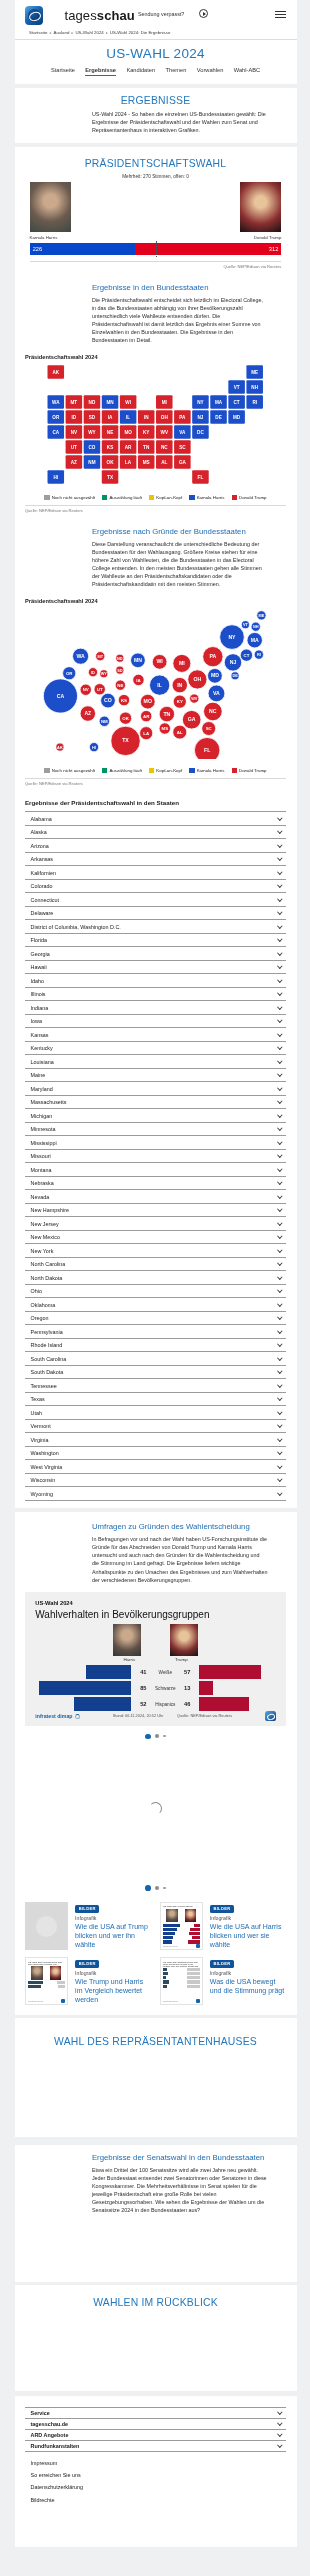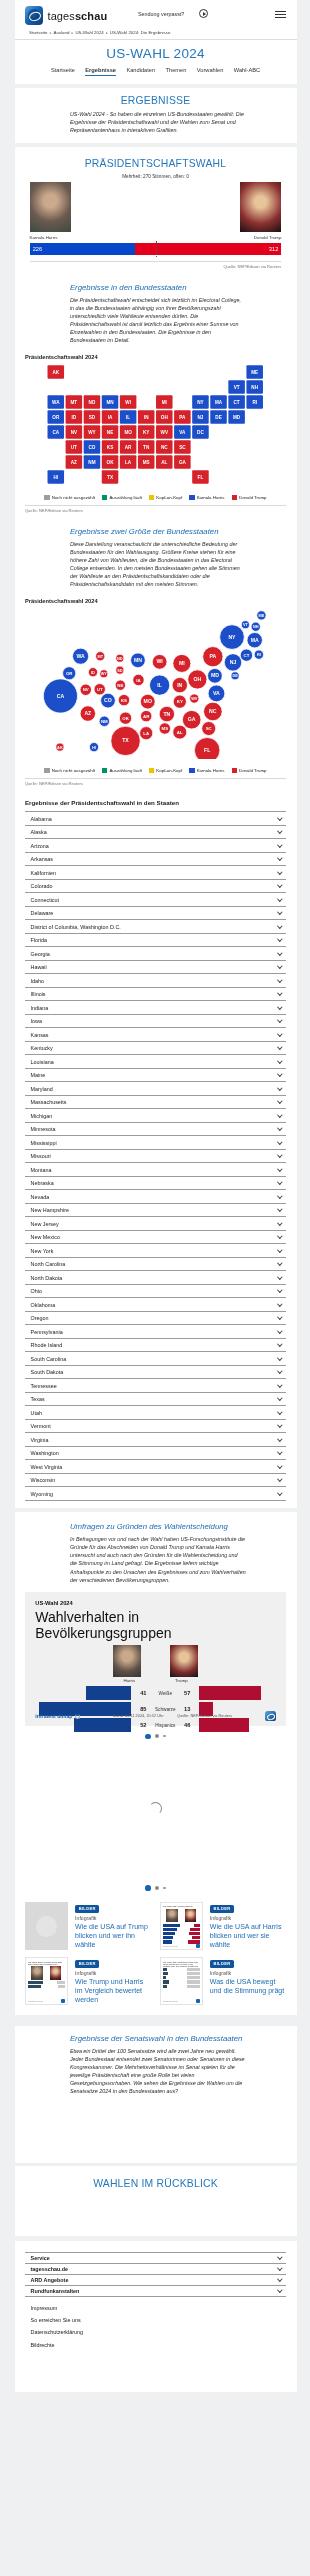--- a/index.html
+++ b/index.html
@@ -12,42 +12,42 @@
   
   .hdr { padding:5.2px 10.4px 0 10.4px; }
   .hdr-top { display:flex; align-items:center; height:21px; position:relative; }
   .ts-logo { width:18.6px; height:18.6px; border-radius:4.1px;
     background:linear-gradient(135deg,#57a8e4 0%,#1766b4 45%,#083d7a 100%);
     position:relative; flex:0 0 auto; }
   .ts-logo::before { content:""; position:absolute; left:3.1px; top:3.1px; width:12.4px; height:12.4px;
     border-radius:50%; background:radial-gradient(circle at 35% 35%, #1c5da6, #062c5c); }
   .ts-logo::after { content:""; position:absolute; left:4.1px; top:5.7px; width:9.8px; height:6.7px;
     border:1px solid #fff; border-radius:50%; transform:rotate(-18deg); }
-  .wordmark { font-size:11px; margin-left:4px; color:#1a1a1a; letter-spacing:0.1px; }
+  .wordmark { font-size:13px; margin-left:21px; color:#1a1a1a; letter-spacing:0.1px; }
   .wordmark b { font-weight:bold; }
   .sendung { position:absolute; left:113px; top:5.7px; font-size:5.4px; color:#333; }
   .play { position:absolute; left:174px; top:3.6px; width:9.3px; height:9.3px; border:0.8px solid #333;
     border-radius:50%; }
   .play::after { content:""; position:absolute; left:3.1px; top:2.1px;
     border-left:3.6px solid #333; border-top:2.1px solid transparent; border-bottom:2.1px solid transparent; }
   .burger { position:absolute; right:0; top:4.1px; width:11.4px; height:8.3px; cursor:pointer; }
   .burger i { display:block; height:1.3px; background:#333; margin:1.6px 0; }
   .crumbs { font-size:4.4px; color:#3c3c3c; padding:3.6px 0 4.1px 4.1px; }
   .crumbs span.sep { color:#777; margin:0 2.1px; font-size:3.6px; }
   .hdr-divider { height:0.5px; background:#ddd; }
   .title-block { text-align:center; padding:6.2px 0 0 0; height:45px; }
   .page-title { color:#2478bd; font-size:13.5px; letter-spacing:0.3px; font-weight:400; }
   .tabs { display:flex; justify-content:center; gap:10.4px; margin-top:6.2px; font-size:5.7px; color:#333; }
   .tab { padding-bottom:2.1px; cursor:pointer; }
   .tab.active { font-weight:bold; border-bottom:1.3px solid #1e6cb4; }
 
   
   .sec-head { color:#2478bd; font-size:10.4px; text-align:center; font-weight:400; letter-spacing:0.2px; }
   .sub-head { color:#1e6cb4; font-size:7.8px; font-weight:400; }
-  .narrow { margin-left:45px; width:176px;font-style:italic; }
+  .narrow { margin-left:67px; width:176px; }
   .para { font-size:5.4px; line-height:1.5; color:#2e2e2e; margin-top:4.1px; }
   .quelle { font-size:4.1px; color:#777; }
   .hairline { height:0.5px; background:#d9d9d9; margin:0 0; }
   .chart-title { font-size:5.7px; font-weight:bold; color:#1a1a1a; }
 
   
   .card-ergebnisse { padding:7.2px 10.4px 8.3px 10.4px; height:55px; }
 
   
   .card-pres { padding:11.4px 10.4px 7.2px 10.4px; }
@@ -77,21 +77,21 @@
   .acc-row { border-top:0.5px solid #9b9b9b; height:13.5px; display:flex; align-items:center;
     justify-content:space-between; padding:0 4.1px 0 5.7px; cursor:pointer; }
   .acc-row .lbl { font-size:5.4px; color:#222; }
   .chev { width:3.6px; height:3.6px; border-right:0.8px solid #444; border-bottom:0.8px solid #444;
     transform:rotate(45deg); margin-top:-2.1px; }
 
   
   .card-umfragen { padding:10.4px 10.4px 9.3px 10.4px; }
   .chartbox { background:#f0f0f0; margin-top:8.3px; padding:8.3px 10.4px 6.2px 10.4px; height:134px; position:relative; }
   .cb-kicker { font-size:5.7px; font-weight:bold; color:#111; }
-  .cb-title { font-size:14px; color:#111; margin-top:2.1px; }
+  .cb-title { font-size:10px; color:#111; margin-top:2.1px; }
   .cb-photos { display:flex; justify-content:center; gap:29px; margin-top:4.1px; }
   .cb-photo { width:28px; height:32px; }
   .cb-ph { background:radial-gradient(circle at 50% 35%, #c9a88b 20%, #5f5148 60%, #333 100%); }
   .cb-pt { background:radial-gradient(circle at 50% 38%, #e8c49a 18%, #7e2d2d 62%, #111 100%); }
   .cb-plabels { display:flex; justify-content:center; gap:40px; font-size:4.4px; color:#333; margin-top:1.6px; }
   .demo-rows { margin-top:3.1px; }
   .demo-row { display:flex; align-items:center; height:13.5px; margin-bottom:2.6px; }
   .dr-left { width:98px; display:flex; justify-content:flex-end; }
   .dr-left .bar { background:#123f8e; height:13.5px; }
   .dr-vl { width:18.6px; text-align:right; font-size:5.7px; font-weight:bold; color:#222; padding-right:3.1px; }
@@ -138,21 +138,21 @@
   .mini-logo { width:3.6px; height:3.6px; background:#1565ae; border-radius:1px; }
   .badge { display:inline-block; background:#10549c; color:#fff; font-size:4.1px; font-weight:bold;
     letter-spacing:0.3px; padding:1.3px 3.6px; border-radius:1.6px; }
   .t-kicker { font-size:5.2px; color:#555; margin-top:2.6px; }
   .t-title { font-size:7px; color:#1e6cb4; line-height:1.28; margin-top:1.6px; }
 
   
   .card-house { height:119px; padding-top:17.6px; }
   .card-senat { height:83px; padding-top:15.5px; }
   .card-senattext { height:137px; padding:8.3px 10.4px; }
-  .card-rueck { height:70px; padding-top:11.4px; }
+  .card-rueck { height:106px; padding-top:11.4px; }
 
   
   .card-footer { padding:10.4px 10.4px 0 10.4px; height:151px; position:relative; }
   .f-acc { border-bottom:0.5px solid #9b9b9b; }
   .f-row { border-top:0.5px solid #9b9b9b; height:11px; display:flex; align-items:center;
     justify-content:space-between; padding:0 4.1px 0 5.7px; cursor:pointer; }
   .f-row .lbl { font-size:5.4px; font-weight:bold; color:#1a1a1a; }
   .f-links { margin-top:5.2px; }
   .f-link { font-size:5.4px; color:#222; padding:3.1px 0 3.1px 5.7px; cursor:pointer; }
 
@@ -458,21 +458,21 @@
           <span class="sw" style="background: rgb(214, 35, 43);"></span>
           <span>Donald Trump</span>
         </span>
       </div>
     <div class="src-row">
       <div class="hairline"></div>
       <div class="quelle">Quelle: NEP/Edison via Reuters</div>
     </div>
 
     <div class="narrow" style="margin-top:13.5px;">
-      <div class="sub-head">Ergebnisse zwei Größe der Bundesstaaten</div>
+      <div class="sub-head">Ergebnisse nach Gründe der Bundesstaaten</div>
       <div class="para">Diese Darstellung veranschaulicht die unterschiedliche Bedeutung der Bundesstaaten für den Wahlausgang. Größere Kreise stehen für eine höhere Zahl von Wahlleuten, die die Bundesstaaten in das Electoral College entsenden. In den meisten Bundesstaaten gehen alle Stimmen der Wahlleute an den Präsidentschaftskandidaten oder die Präsidentschaftskandidatin mit den meisten Stimmen.</div>
     </div>
 
     <div class="chart-title" style="margin-top:9.3px;">Präsidentschaftswahl 2024</div>
     <svg id="bubblemap" width="261" height="155" viewBox="0 0 504 300">
         <g>
           <circle cx="457" cy="22" r="9" fill="#1c4ec9" stroke="#fff" stroke-width="1.5"></circle>
           <text x="457" y="25" text-anchor="middle" fill="#fff" font-size="7.5" font-weight="bold">ME</text>
         </g>
         <g>
@@ -1081,20 +1081,23 @@
               <span class="mini-logo"></span>
             </div>
           </div>
           <div><span class="badge">BILDER</span><div class="t-kicker">Infografik</div><div class="t-title">Was die USA bewegt und die Stimmung prägt</div></div>
         </div>
       </div>
   </div>
 
   <div class="gap"></div>
 
+  <div class="card card-house">
+    <div class="sec-head">WAHL DES REPRÄSENTANTENHAUSES</div>
+  </div>
 
   <div class="gap"></div>
 
 
   <div class="gap"></div>
 
   <div class="card card-senattext">
     <div class="narrow">
       <div class="sub-head">Ergebnisse der Senatswahl in den Bundesstaaten</div>
       <div class="para">Etwa ein Drittel der 100 Senatssitze wird alle zwei Jahre neu gewählt. Jeder Bundesstaat entsendet zwei Senatorinnen oder Senatoren in diese Kongresskammer. Die Mehrheitsverhältnisse im Senat spielen für die jeweilige Präsidentschaft eine große Rolle bei vielen Gesetzgebungsvorhaben. Wie sehen die Ergebnisse der Wahlen um die Senatssitze 2024 in den Bundesstaaten aus?</div>

